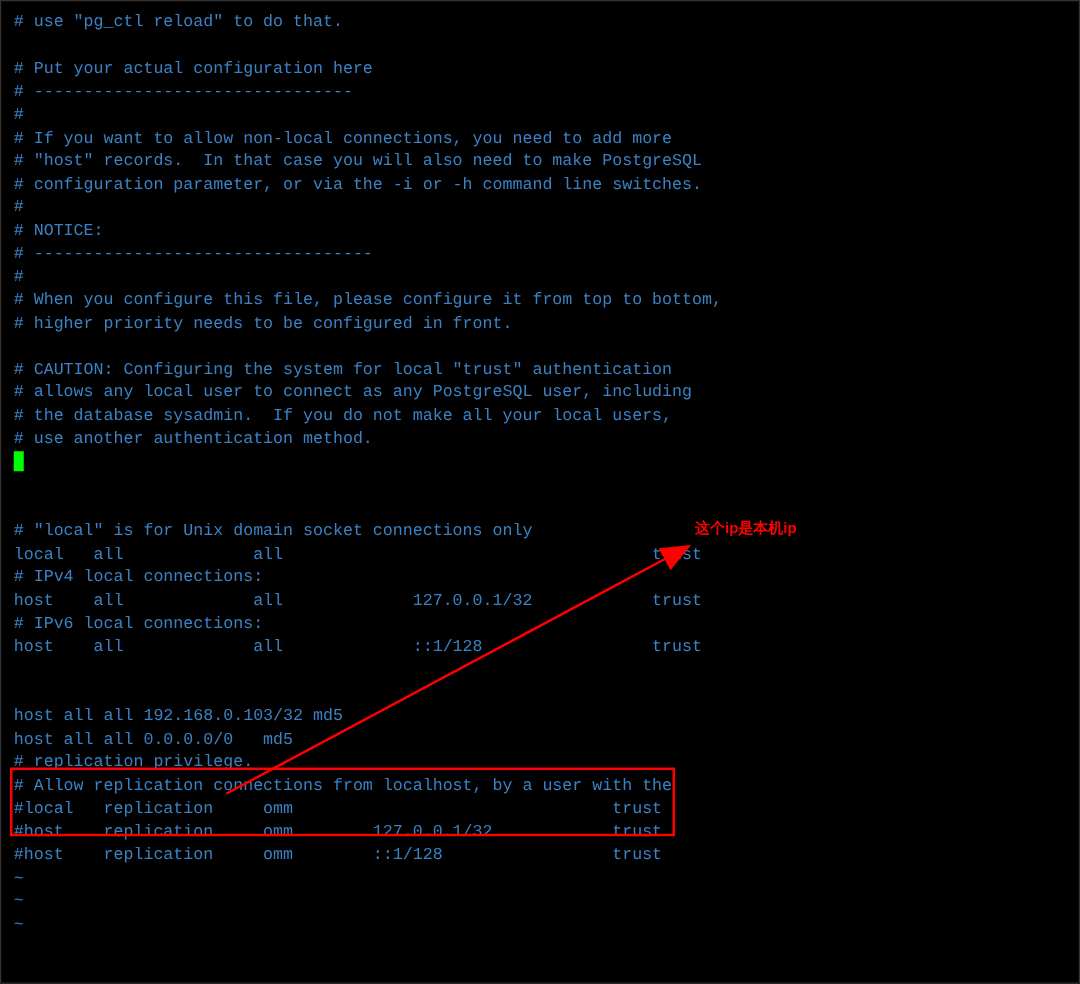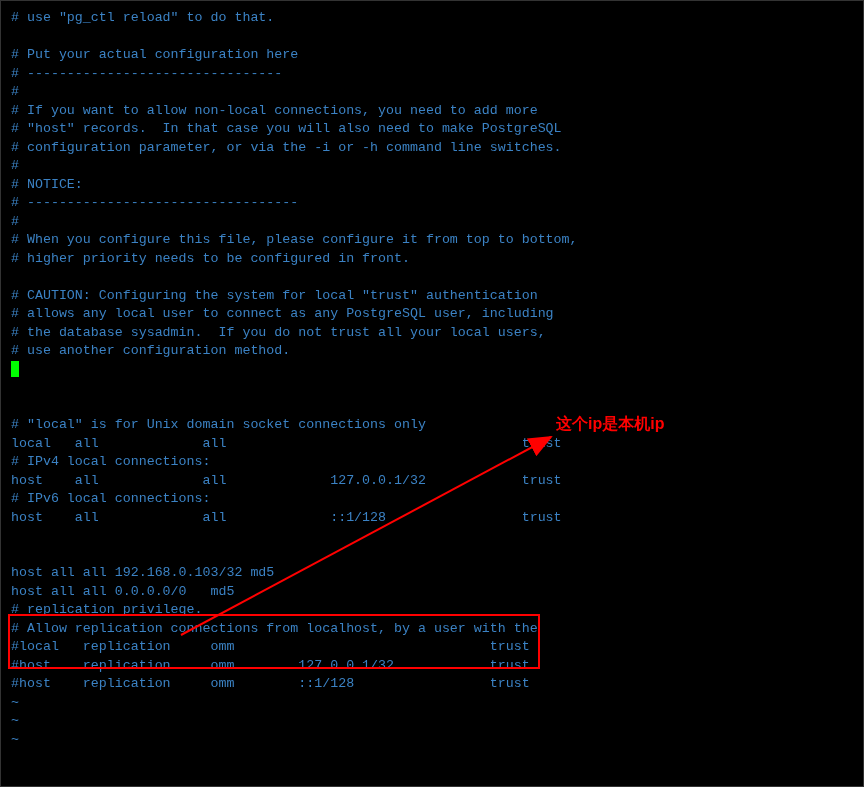--- a/index.html
+++ b/index.html
@@ -34,21 +34,21 @@
       top: 613px;
       width: 532px;
       height: 55px;
       pointer-events: none;
       z-index: 10;
     }
     .annotation-text {
       position: absolute;
       color: #ff0000;
       font-family: 'Microsoft YaHei', SimSun, sans-serif;
-      font-size: 16px;
+      font-size: 12px;
       font-weight: bold;
       left: 555px;
       top: 413px;
       z-index: 10;
     }
     .arrow-svg {
       position: absolute;
       left: 172px;
       top: 428px;
       width: 390px;
@@ -72,22 +72,22 @@
   <div class="line"># configuration parameter, or via the -i or -h command line switches.</div>
   <div class="line">#</div>
   <div class="line"># NOTICE:</div>
   <div class="line"># ----------------------------------</div>
   <div class="line">#</div>
   <div class="line"># When you configure this file, please configure it from top to bottom,</div>
   <div class="line"># higher priority needs to be configured in front.</div>
   <div class="line"></div>
   <div class="line"># CAUTION: Configuring the system for local "trust" authentication</div>
   <div class="line"># allows any local user to connect as any PostgreSQL user, including</div>
-  <div class="line"># the database sysadmin.  If you do not trust all your local users,</div>
-  <div class="line"># use another configuration method.</div>
+  <div class="line"># the database sysadmin.  If you do not make all your local users,</div>
+  <div class="line"># use another authentication method.</div>
   <div class="line"><span class="cursor"></span></div>
   <div class="line"></div>
   <div class="line"></div>
   <div class="line"># "local" is for Unix domain socket connections only</div>
   <div class="line">local   all             all                                     trust</div>
   <div class="line"># IPv4 local connections:</div>
   <div class="line">host    all             all             127.0.0.1/32            trust</div>
   <div class="line"># IPv6 local connections:</div>
   <div class="line">host    all             all             ::1/128                 trust</div>
   <div class="line"></div>

